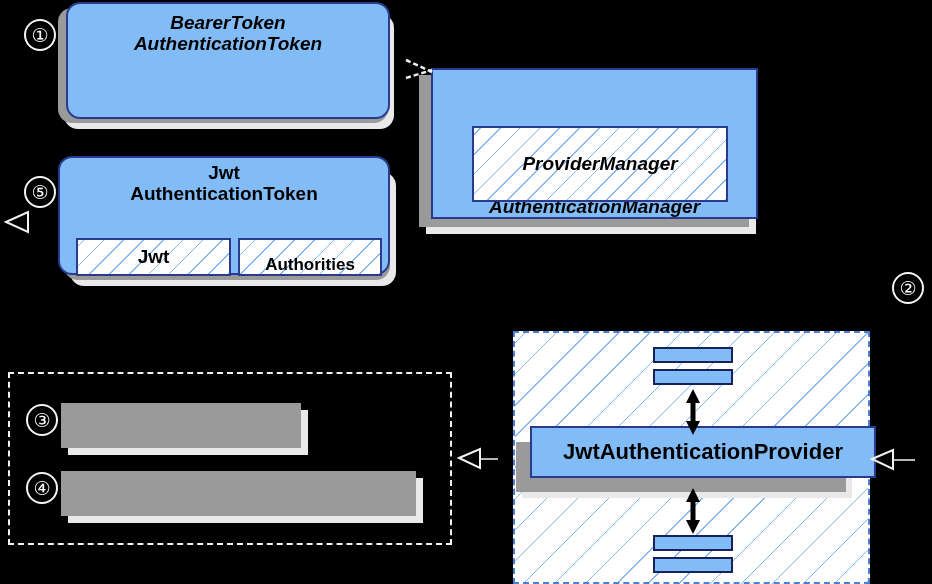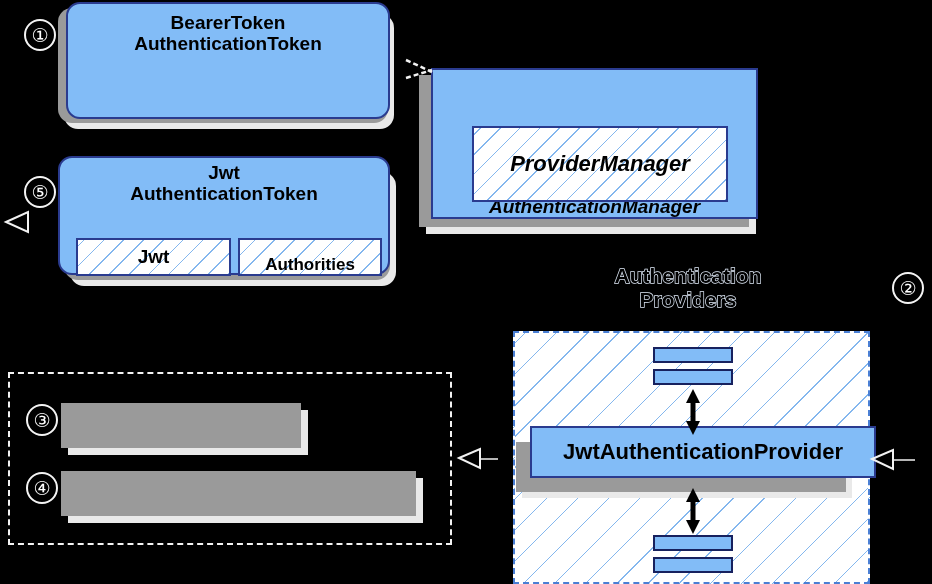--- a/index.html
+++ b/index.html
@@ -83,21 +83,21 @@
          pointer-events:none;overflow:visible;}
 </style>
 </head>
 <body>
 
 <div id="stage">
 
   <div class="abs shadow-light" style="left:64px;top:14px;width:330px;height:115px;border-radius:14px;"></div>
   <div class="abs shadow-dark" style="left:58px;top:8px;width:330px;height:115px;border-radius:14px;"></div>
   <div class="abs blue-box rounded" style="left:66px;top:2px;width:324px;height:117px;flex-direction:column;justify-content:flex-start;padding-top:8px;font-size:19px;">
-    <div style="white-space:pre-line;">BearerToken
+    <div style="white-space:pre-line;font-style:italic;">BearerToken
 AuthenticationToken</div>
   </div>
   <div class="step" style="left:24px;top:19px;">
     <span>①</span>
   </div>
 
   <div class="abs shadow-light" style="left:70px;top:172px;width:326px;height:114px;border-radius:14px;"></div>
   <div class="abs shadow-dark" style="left:64px;top:166px;width:326px;height:114px;border-radius:14px;"></div>
   <div class="abs blue-box rounded" style="left:58px;top:156px;width:332px;height:119px;flex-direction:column;justify-content:flex-start;padding-top:4px;font-size:19px;">
     <div style="white-space:pre-line;">Jwt
@@ -110,27 +110,25 @@
     </div>
   </div>
   <div class="step" style="left:24px;top:176px;">
     <span>⑤</span>
   </div>
 
   <div class="abs shadow-light" style="left:426px;top:82px;width:330px;height:152px;"></div>
   <div class="abs shadow-dark" style="left:419px;top:75px;width:330px;height:152px;"></div>
   <div class="abs blue-box" style="left:431px;top:68px;width:327px;height:151px;flex-direction:column;justify-content:flex-end;padding-top:30px;font-size:19px;font-style:italic;">
     <div>AuthenticationManager</div>
-    <div class="hatch" style="position:absolute;left:39px;top:56px;width:252px;height:72px;font-size:22px;">
+    <div class="hatch" style="position:absolute;left:39px;top:56px;width:252px;height:72px;font-size:19px;">
       <span>ProviderManager</span>
     </div>
   </div>
 
-  <div class="outline-label" style="left:592px;top:264px;width:192px;">Authentication
-Providers</div>
   <div class="step" style="left:892px;top:272px;">
     <span>②</span>
   </div>
 
   <div class="abs providers-box" style="left:513px;top:331px;width:357px;height:253px;"></div>
 
   <div class="abs bar" style="left:653px;top:347px;width:80px;height:16px;"></div>
   <div class="abs bar" style="left:653px;top:369px;width:80px;height:16px;"></div>
 
   <div class="abs bar" style="left:653px;top:535px;width:80px;height:16px;"></div>

